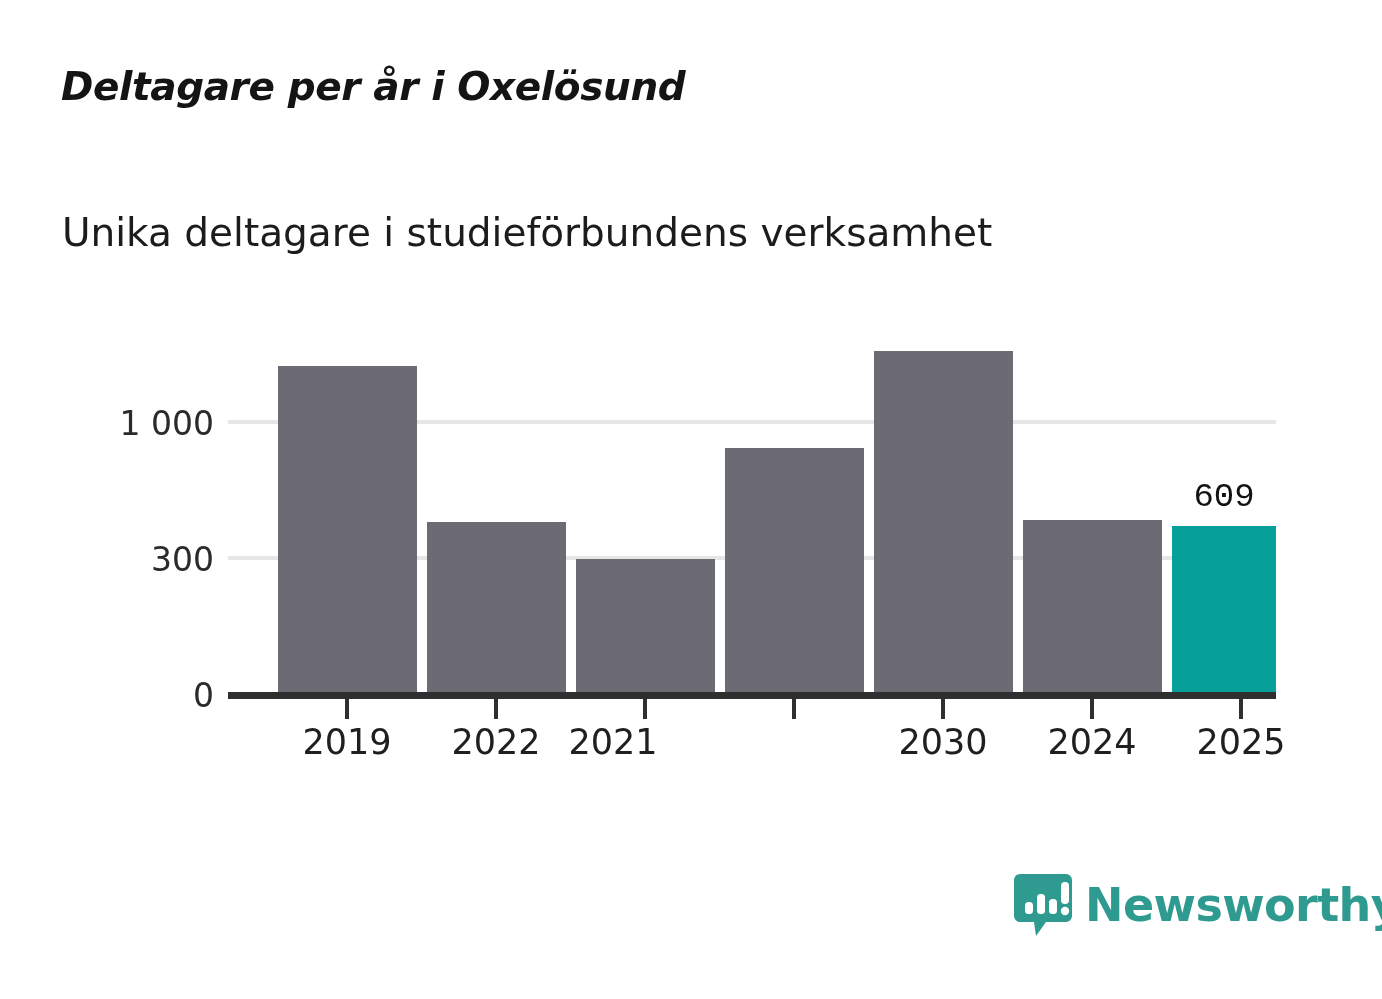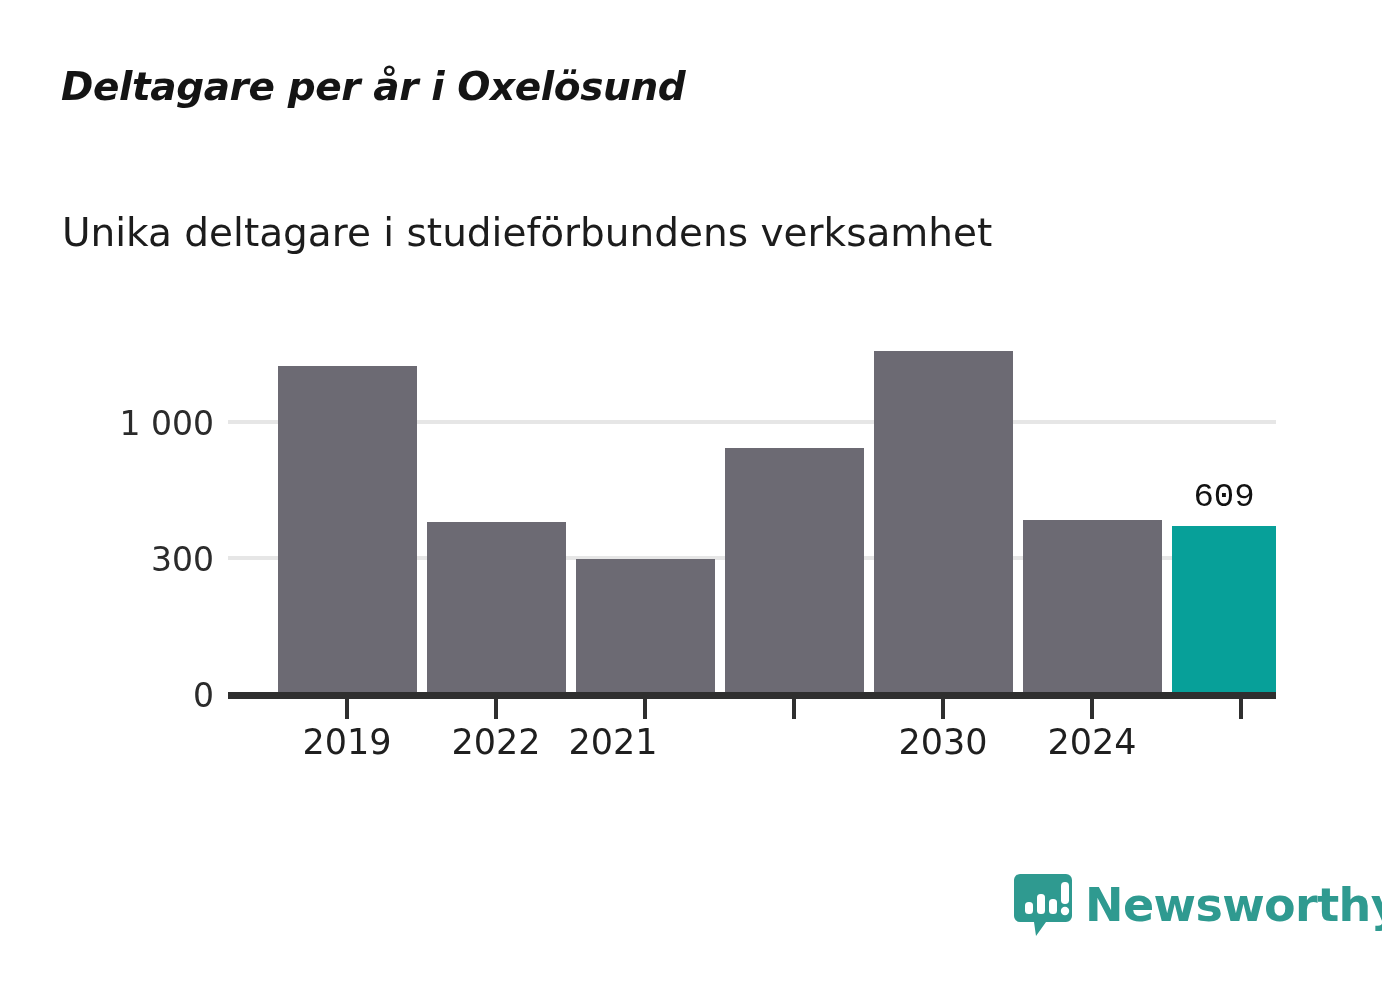--- a/index.html
+++ b/index.html
@@ -161,20 +161,21 @@
   <div class="x-tick-mark" style="left:792px;"></div>
   <div class="x-tick-mark" style="left:941px;"></div>
   <div class="x-tick-mark" style="left:1090px;"></div>
   <div class="x-tick-mark" style="left:1239px;"></div>
 
   <div class="x-tick-label" style="left:267px; width:160px;">2019</div>
   <div class="x-tick-label" style="left:416px; width:160px;">2022</div>
   <div class="x-tick-label" style="left:533px; width:160px;">2021</div>
   <div class="x-tick-label" style="left:863px; width:160px;">2030</div>
   <div class="x-tick-label" style="left:1012px; width:160px;">2024</div>
+  <div class="x-tick-label" style="left:1161px; width:160px;">2025</div>
 
 </div>
 
 <div id="logo">
   <span>
     <svg id="logo-mark" width="62" height="66" viewBox="0 0 62 66" xmlns="http://www.w3.org/2000/svg">
       <path d="M8,2 H54 A6,6 0 0 1 60,8 V44 A6,6 0 0 1 54,50 H34 L24,64 L22,50 H8 A6,6 0 0 1 2,44 V8 A6,6 0 0 1 8,2 Z" fill="#2f9a90"></path>
       <rect x="13" y="30" width="8" height="12" rx="3.5" fill="#ffffff"></rect>
       <rect x="25" y="22" width="8" height="20" rx="3.5" fill="#ffffff"></rect>
       <rect x="37" y="27" width="8" height="15" rx="3.5" fill="#ffffff"></rect>

